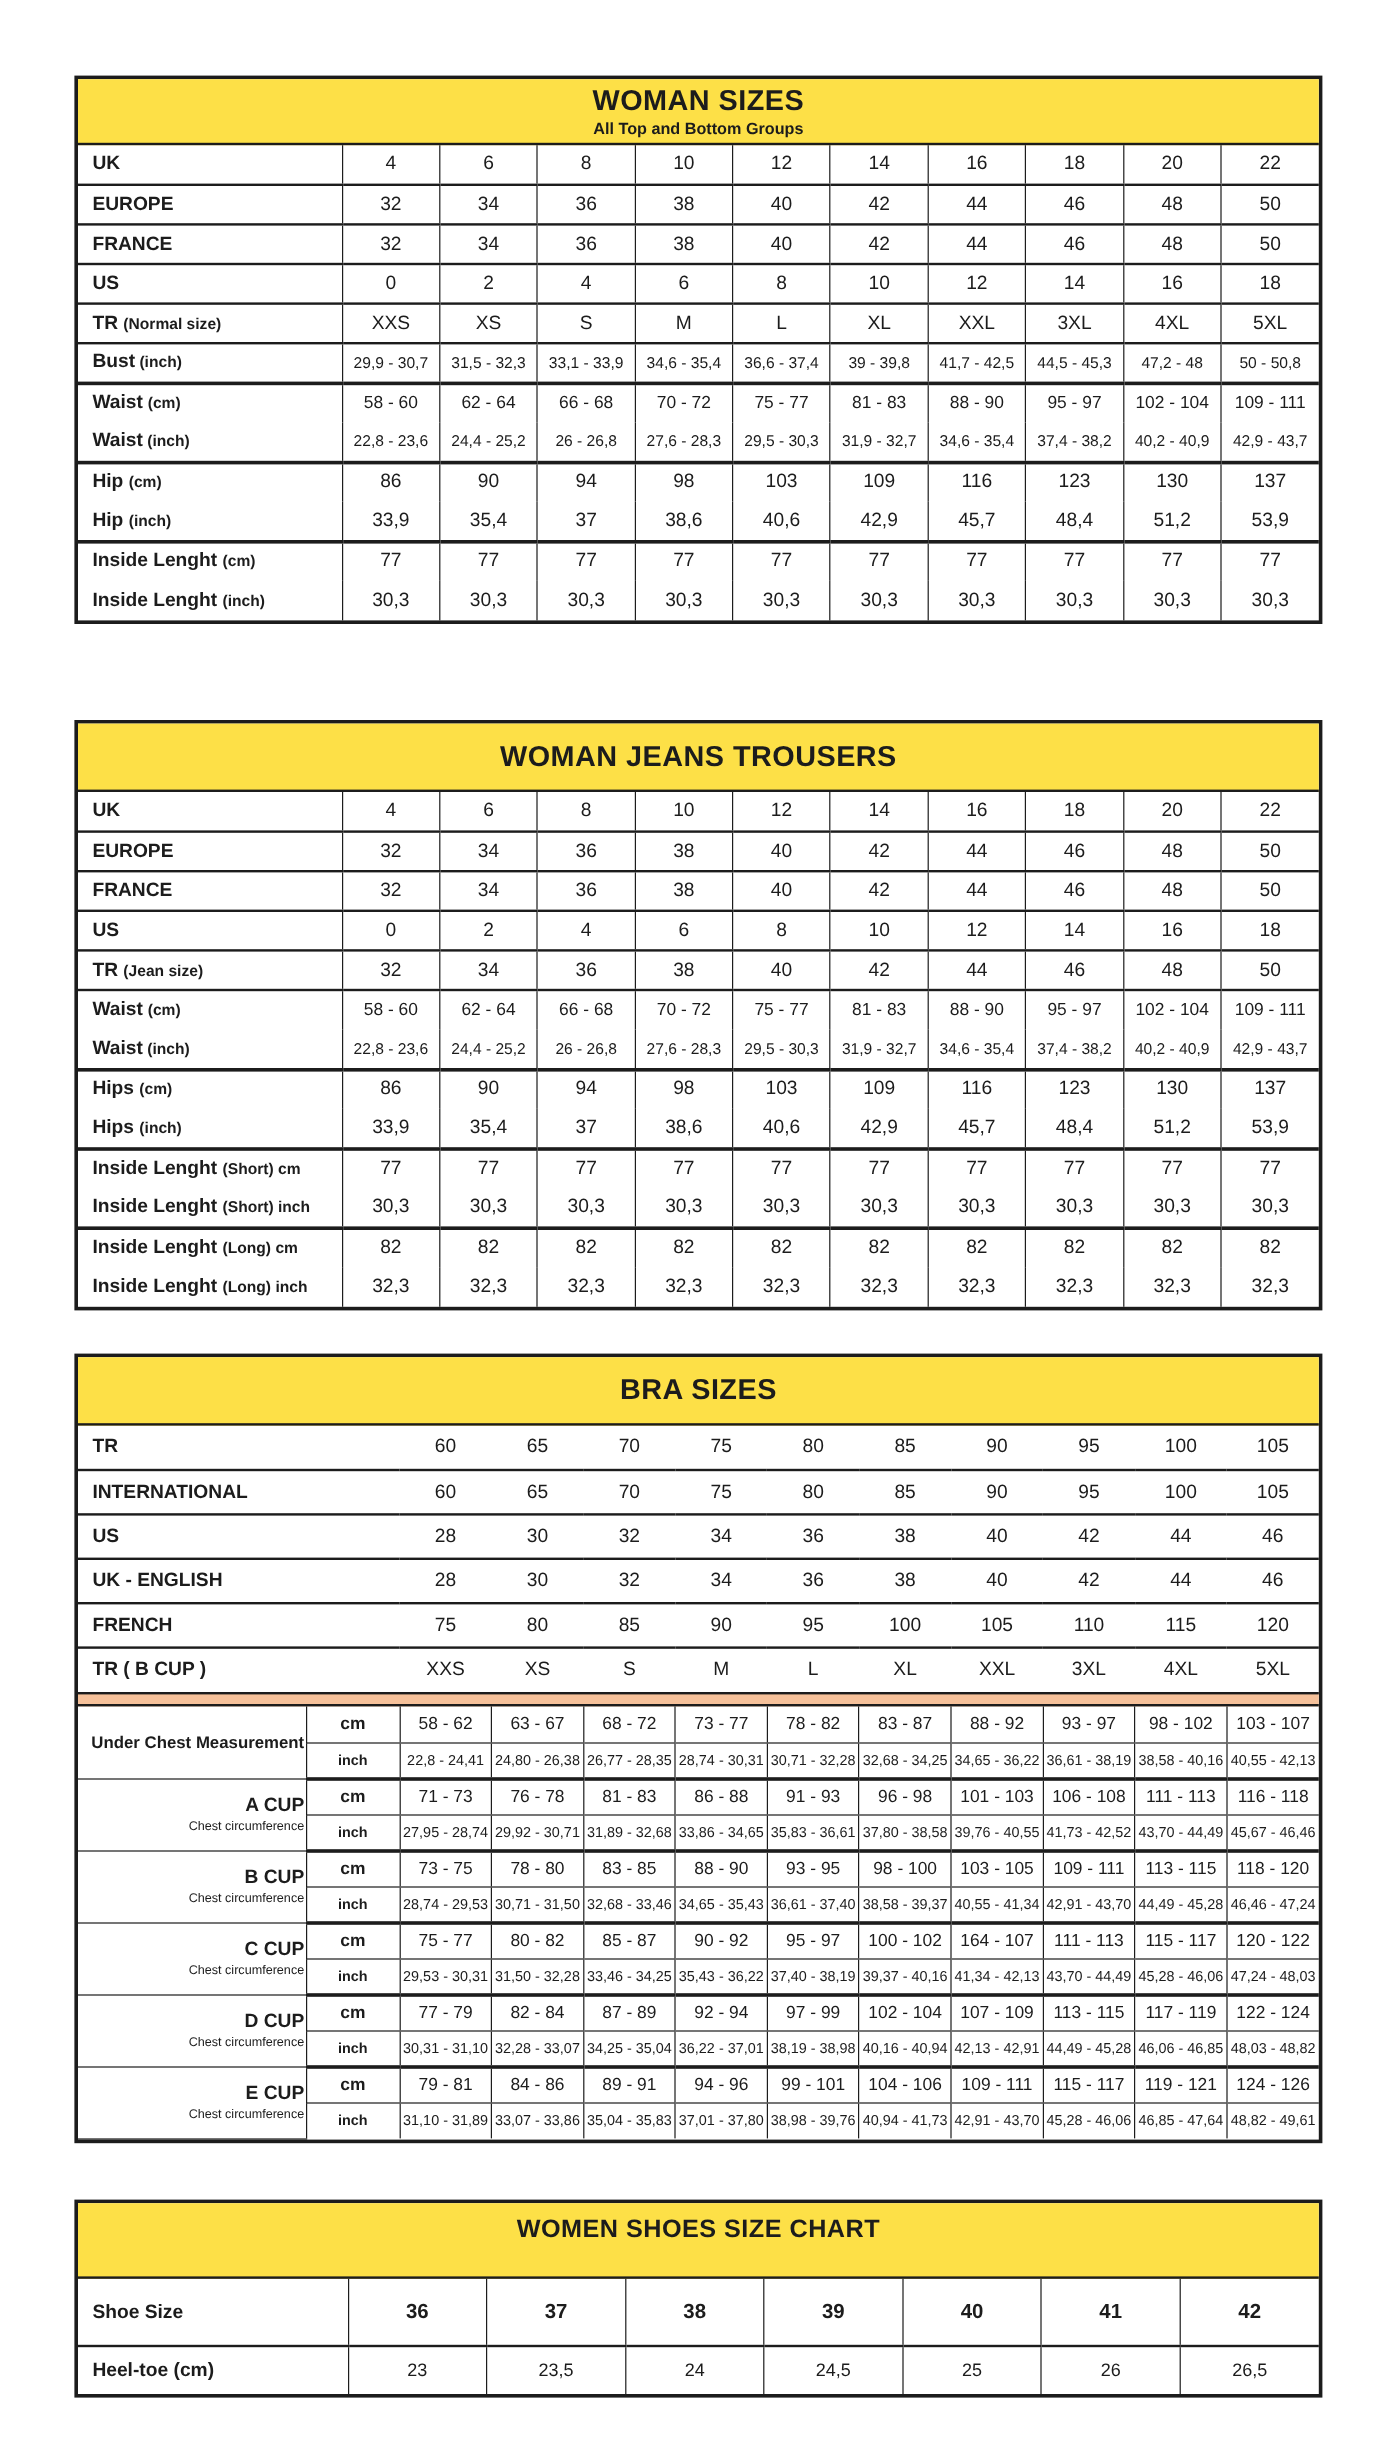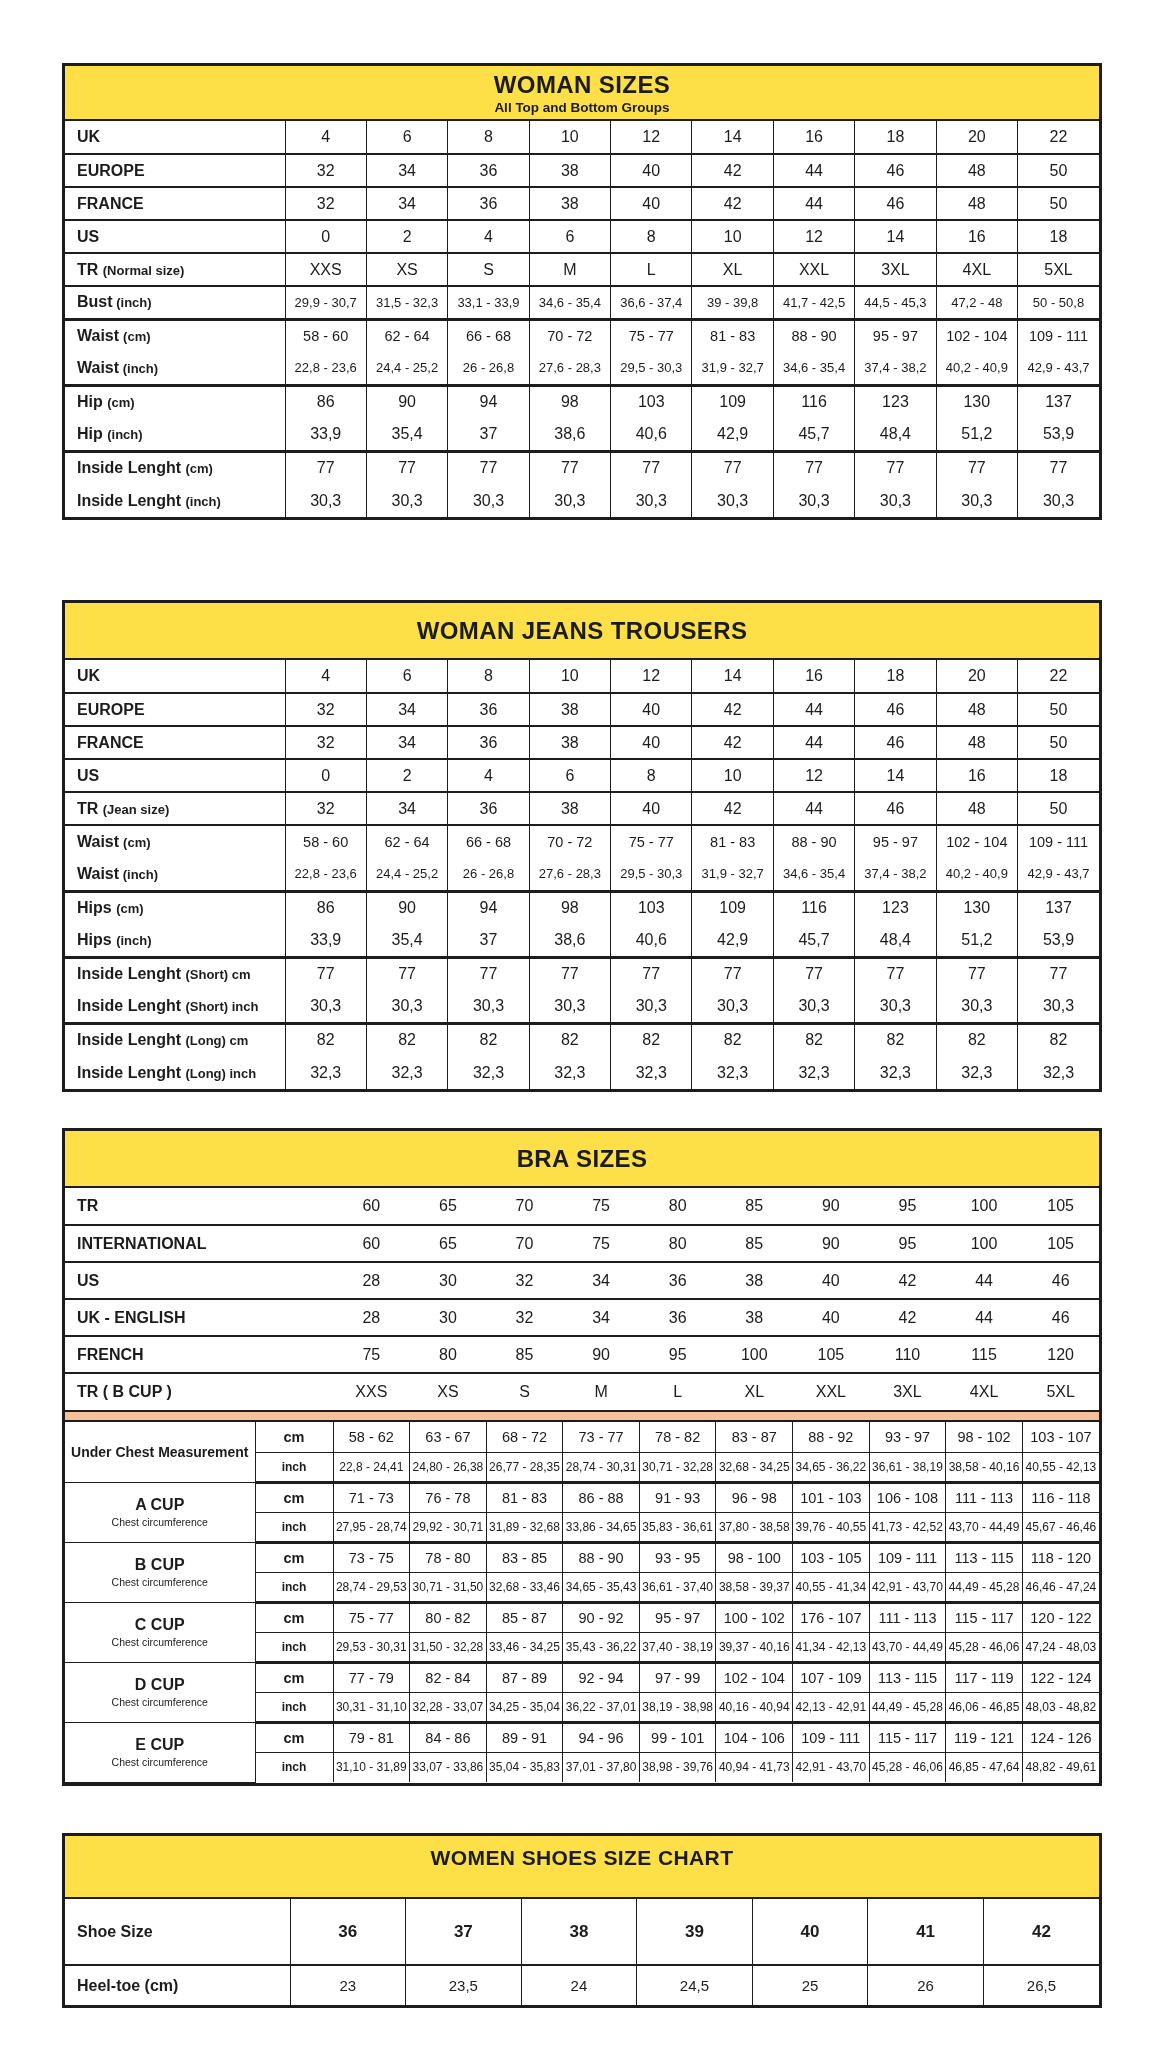--- a/index.html
+++ b/index.html
@@ -54,36 +54,36 @@
 
   .band { height:12px; background:#F6C19A;
     border-top:2.5px solid #1c1c1c; border-bottom:2.5px solid #1c1c1c; }
 
   
   .t-cups td {
     border-left:1.5px solid #1c1c1c; border-bottom:1.5px solid #1c1c1c;
     text-align:center; height:30px; padding:0 1px;
     white-space:nowrap; overflow:hidden;
   }
-  .t-cups td.cuplbl { border-left:none; text-align:center; white-space:normal; }
+  .t-cups td.cuplbl { border-left:none; text-align:right; white-space:normal; }
   .t-cups tr.cmr td { font-size:14.5px; }
   .t-cups tr.inr td { font-size:12px; border-bottom:3px solid #1c1c1c; }
   .t-cups tr:last-child td { border-bottom:none; }
   .t-cups td.unit { font-weight:bold; font-size:13px; }
   .cl1 { font-weight:bold; font-size:16px; line-height:1.15; }
   .cl2 { font-size:10.5px; margin-top:1px; }
   .t-cups tr:first-child .cl1 { font-size:14px; }
 
   
   .t-shoes td {
     border-left:1.5px solid #1c1c1c; border-bottom:2.5px solid #1c1c1c;
     text-align:center; font-size:15px; height:40px; padding:0 2px;
   }
   .t-shoes td.lbl { border-left:none; text-align:left; padding-left:12px; }
-  .t-shoes tr:first-child td { height:66px; font-weight:bold; font-size:17px; }
+  .t-shoes tr:first-child td { height:56px; font-weight:bold; font-size:17px; }
   .t-shoes tr:last-child td { border-bottom:none; }
 </style>
 </head>
 <body>
 
 <section class="sheet" id="t1">
   <div class="hdr">
     <div class="title">WOMAN SIZES</div>
     <div class="subtitle">All Top and Bottom Groups</div>
   </div>
@@ -628,21 +628,21 @@
             <div class="cl1">C CUP</div>
             <div class="cl2">Chest circumference</div>
           </td>
           <td class="unit">cm</td>
           <td>75 - 77</td>
           <td>80 - 82</td>
           <td>85 - 87</td>
           <td>90 - 92</td>
           <td>95 - 97</td>
           <td>100 - 102</td>
-          <td>176 - 107</td>
+          <td>164 - 107</td>
           <td>111 - 113</td>
           <td>115 - 117</td>
           <td>120 - 122</td>
         </tr>
         <tr class="inr">
           <td class="unit">inch</td>
           <td>29,53 - 30,31</td>
           <td>31,50 - 32,28</td>
           <td>33,46 - 34,25</td>
           <td>35,43 - 36,22</td>

